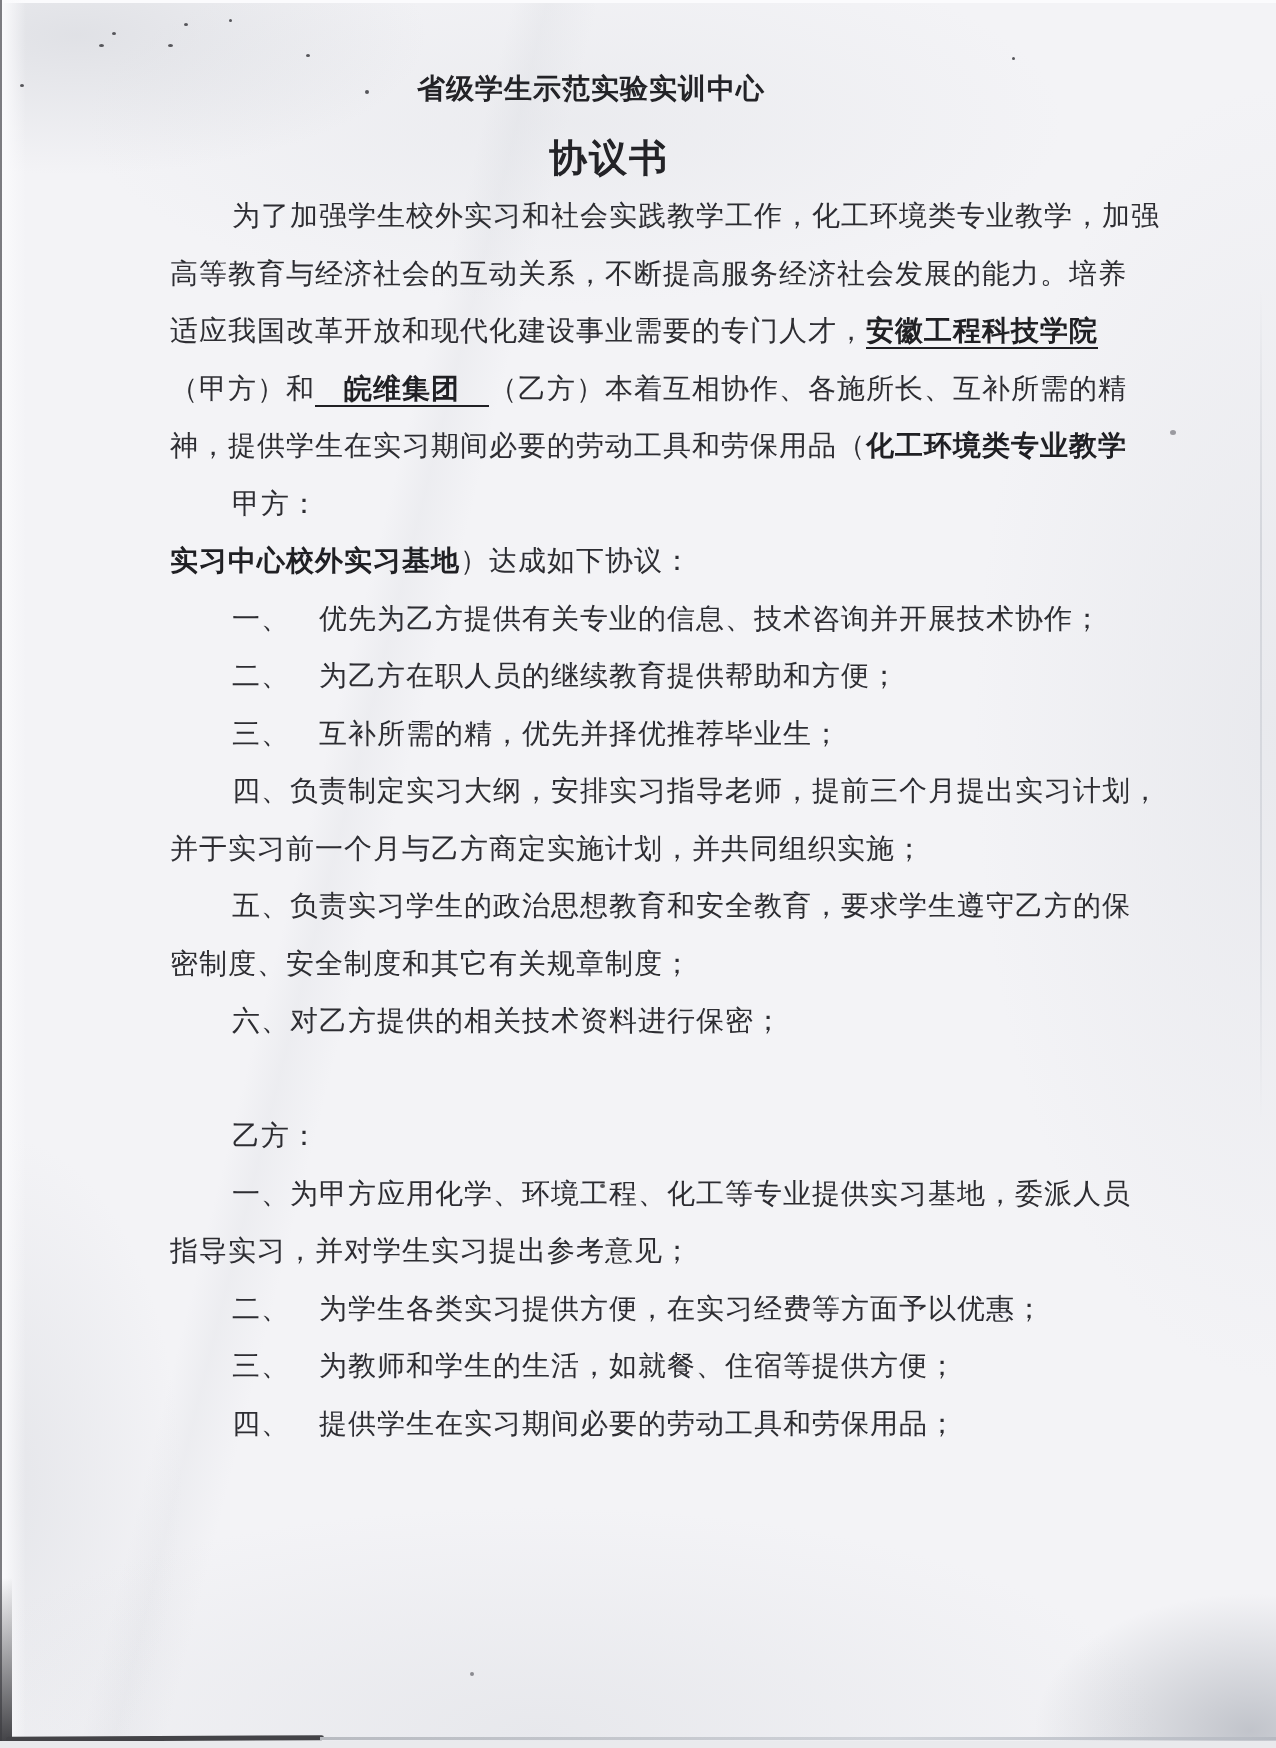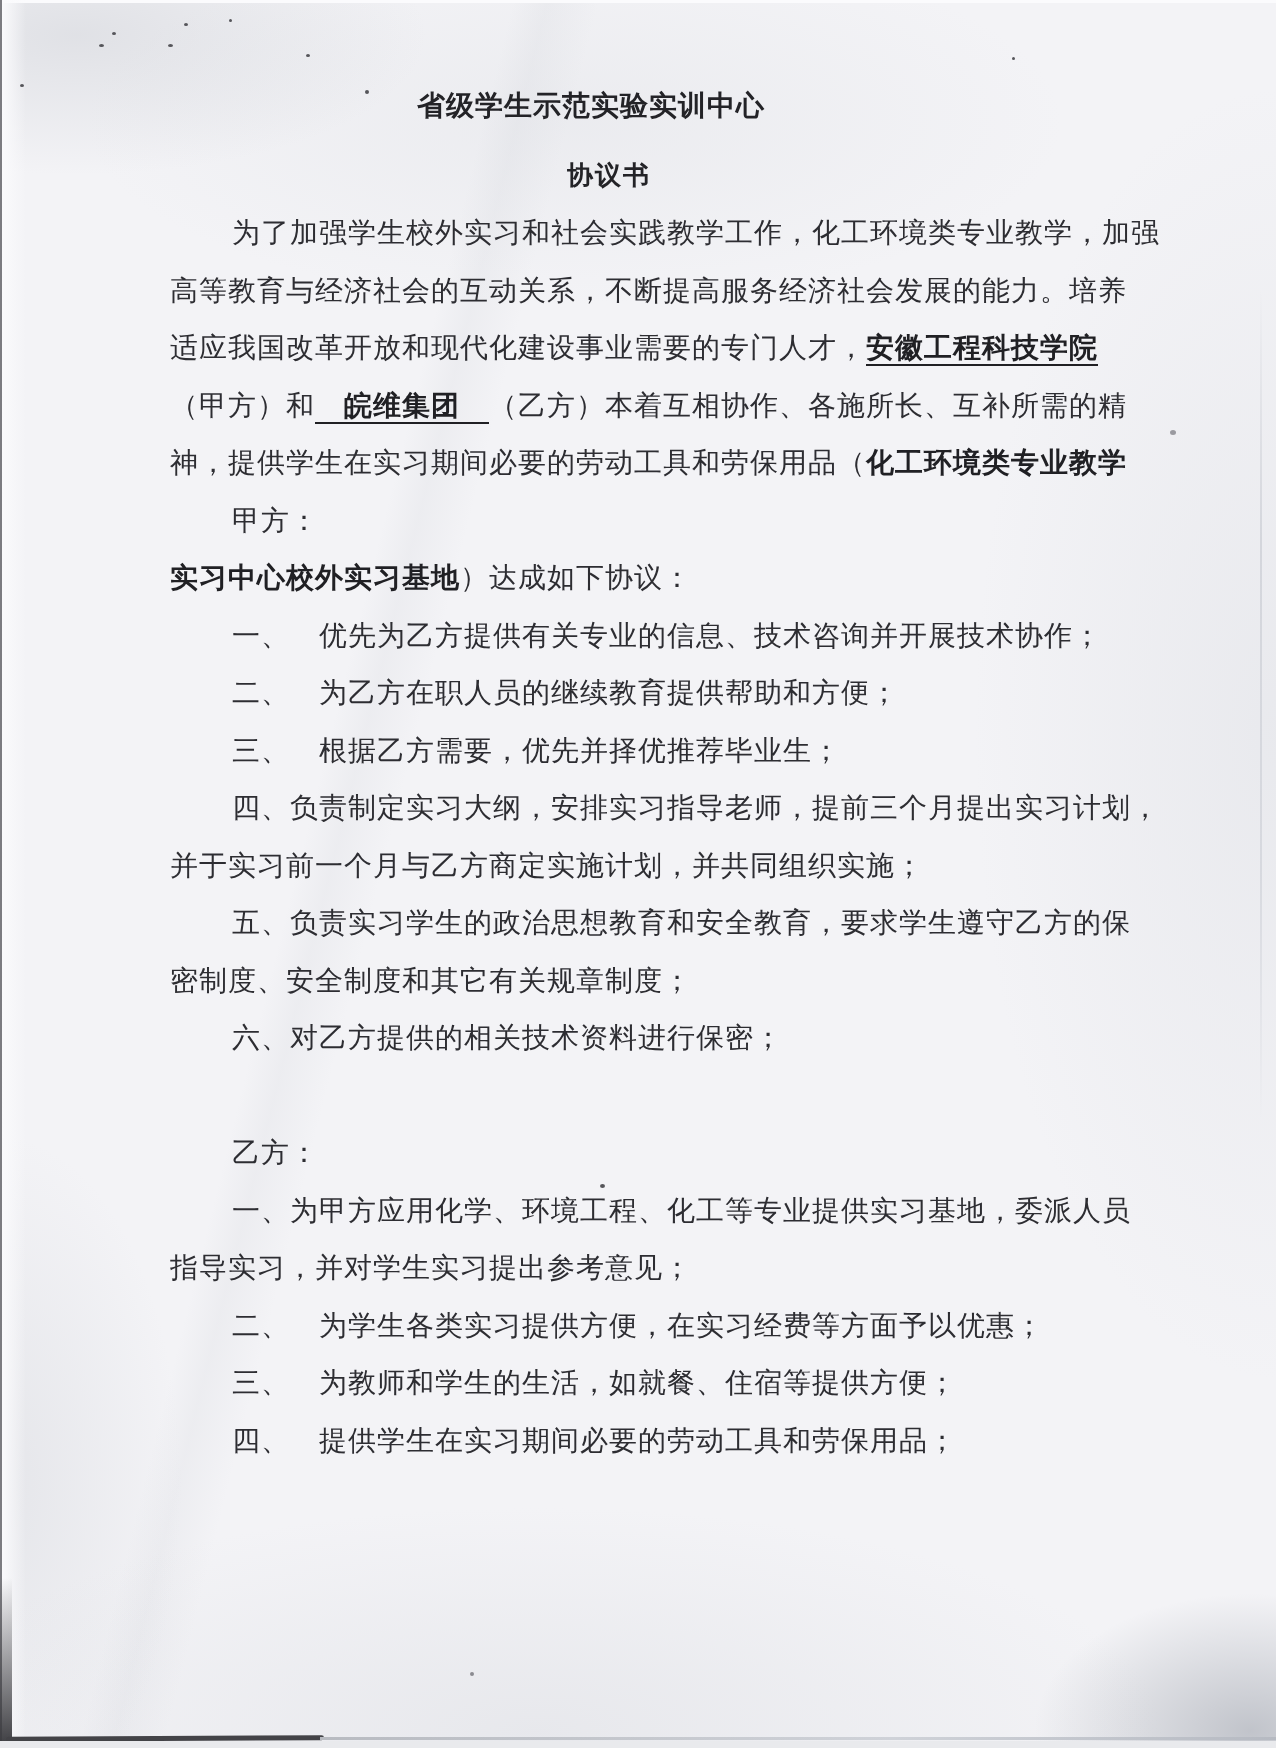--- a/index.html
+++ b/index.html
@@ -25,28 +25,28 @@
   .edge-left-bright{position:absolute;left:2px;top:0;width:24px;height:100%;background:linear-gradient(to right,#fafafc,rgba(250,250,252,0));}
   .edge-bl-wedge{position:absolute;left:0;bottom:0;width:12px;height:170px;background:linear-gradient(to top,#3c3c40,rgba(60,60,64,0));}
   .edge-bottom-dark{position:absolute;left:6px;bottom:7px;width:318px;height:5px;background:#434347;border-radius:3px;transform:rotate(-0.3deg);}
   .edge-bottom-light{position:absolute;left:320px;bottom:8px;width:956px;height:3px;background:linear-gradient(to right,#b8bbc1,#cfd2d8 60%,#b6bac2);}
   .edge-bottom-under{position:absolute;left:0;bottom:0;width:100%;height:7px;background:#e9eaed;}
   .crease-right{position:absolute;left:1260px;top:290px;width:2px;height:830px;background:linear-gradient(to bottom,rgba(205,208,214,0),#d4d6dc 30%,#d7d9df 70%,rgba(205,208,214,0));}
   .speck{position:absolute;background:#55555a;border-radius:50%;}
   
   .content{position:absolute;left:170px;top:0;width:980px;}
   .h-title{
-    width:842px;padding-top:79px;text-align:center;
+    width:842px;padding-top:62px;text-align:center;
     font-family:"Liberation Sans","DejaVu Sans",sans-serif;
     font-weight:bold;font-size:28px;line-height:54px;letter-spacing:1px;color:#232327;
   }
   .h-sub{
     width:878px;margin-top:13px;text-align:center;
     font-family:"Liberation Sans","DejaVu Sans",sans-serif;
-    font-weight:bold;font-size:26px;line-height:58px;letter-spacing:2px;color:#232327;
+    font-weight:bold;font-size:38px;line-height:58px;letter-spacing:2px;color:#232327;
   }
   .body-lines{font-size:28px;letter-spacing:1px;}
   .line{height:57.5px;line-height:57.5px;white-space:nowrap;}
   .line.ind{text-indent:62px;}
   .line.blank{height:57.5px;}
   .b{
     font-family:Liberation Mono, monospace;
     font-weight:bold;color:#202024;
   }
   .u{text-decoration:underline;text-decoration-thickness:2px;text-underline-offset:7px;}
@@ -84,21 +84,21 @@
     <div class="body-lines">
         <div class="line ind"><span>为了加强学生校外实习和社会实践教学工作，化工环境类专业教学，加强</span></div>
         <div class="line"><span>高等教育与经济社会的互动关系，不断提高服务经济社会发展的能力。培养</span></div>
         <div class="line"><span>适应我国改革开放和现代化建设事业需要的专门人才，</span><span class="b u">安徽工程科技学院</span></div>
         <div class="line"><span>（甲方）和</span><span class="b u">　皖维集团　</span><span>（乙方）本着互相协作、各施所长、互补所需的精</span></div>
         <div class="line"><span>神，提供学生在实习期间必要的劳动工具和劳保用品（</span><span class="b">化工环境类专业教学</span></div>
         <div class="line ind"><span>甲方：</span></div>
         <div class="line"><span class="b">实习中心校外实习基地</span><span>）达成如下协议：</span></div>
         <div class="line ind"><span>一、　优先为乙方提供有关专业的信息、技术咨询并开展技术协作；</span></div>
         <div class="line ind"><span>二、　为乙方在职人员的继续教育提供帮助和方便；</span></div>
-        <div class="line ind"><span>三、　根据乙方需要，优先并择优推荐毕业生；</span></div>
+        <div class="line ind"><span>三、　互补所需的精，优先并择优推荐毕业生；</span></div>
         <div class="line ind"><span>四、负责制定实习大纲，安排实习指导老师，提前三个月提出实习计划，</span></div>
         <div class="line"><span>并于实习前一个月与乙方商定实施计划，并共同组织实施；</span></div>
         <div class="line ind"><span>五、负责实习学生的政治思想教育和安全教育，要求学生遵守乙方的保</span></div>
         <div class="line"><span>密制度、安全制度和其它有关规章制度；</span></div>
         <div class="line ind"><span>六、对乙方提供的相关技术资料进行保密；</span></div>
         <div class="line blank"></div>
         <div class="line ind"><span>乙方：</span></div>
         <div class="line ind"><span>一、为甲方应用化学、环境工程、化工等专业提供实习基地，委派人员</span></div>
         <div class="line"><span>指导实习，并对学生实习提出参考意见；</span></div>
         <div class="line ind"><span>二、　为学生各类实习提供方便，在实习经费等方面予以优惠；</span></div>

